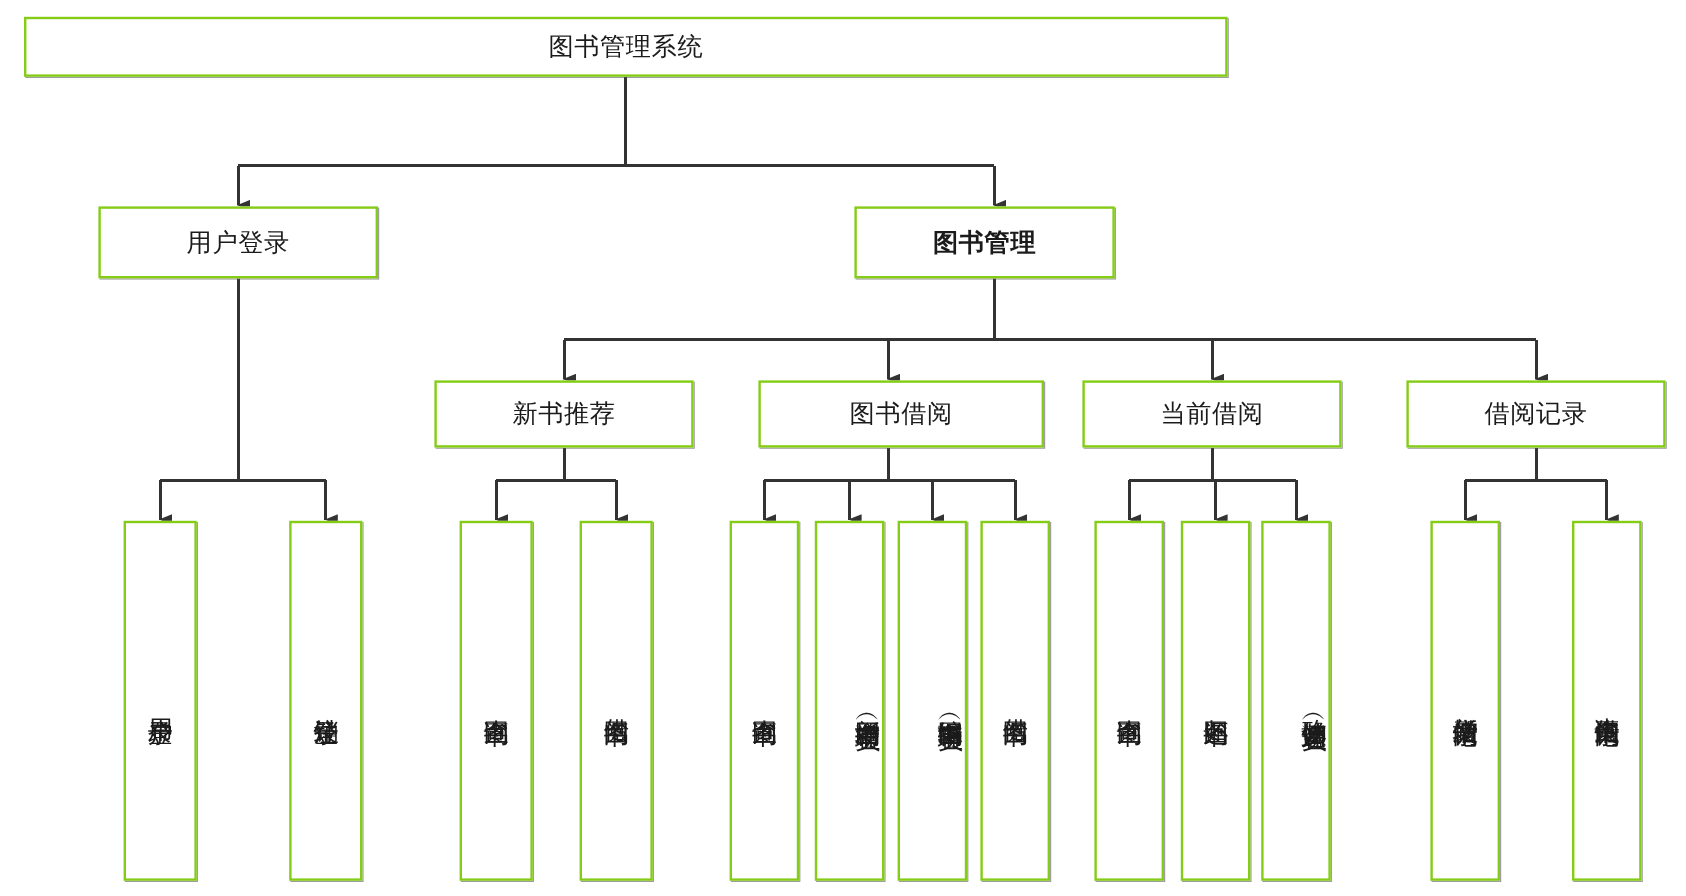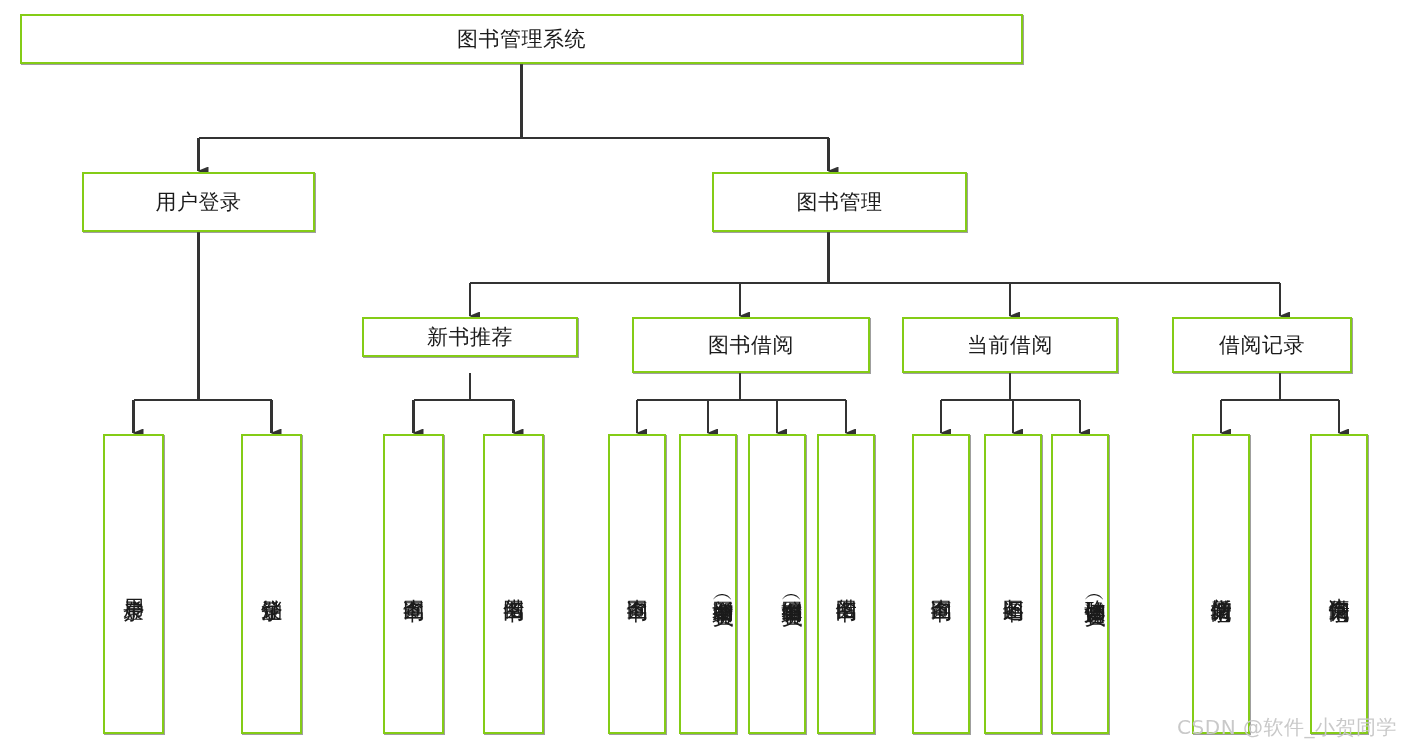--- a/index.html
+++ b/index.html
@@ -123,33 +123,33 @@
       </g>
   </svg>
 
   <div id="nodes-group">
       <div class="node-box" style="left: 20px; top: 14px; width: 1003px; height: 50px;">
         <div class="node-label-h">图书管理系统</div>
       </div>
       <div class="node-box" style="left: 82px; top: 172px; width: 233px; height: 60px;">
         <div class="node-label-h">用户登录</div>
       </div>
-      <div class="node-box" style="left: 712px; top: 172px; width: 255px; height: 60px;">
+      <div class="node-box" style="left: 712px; top: 172px; width: 217px; height: 60px; font-weight: bold;">
         <div class="node-label-h">图书管理</div>
       </div>
-      <div class="node-box" style="left: 362px; top: 317px; width: 216px; height: 40px;">
+      <div class="node-box" style="left: 362px; top: 317px; width: 216px; height: 56px;">
         <div class="node-label-h">新书推荐</div>
       </div>
       <div class="node-box" style="left: 632px; top: 317px; width: 238px; height: 56px;">
         <div class="node-label-h">图书借阅</div>
       </div>
       <div class="node-box" style="left: 902px; top: 317px; width: 216px; height: 56px;">
         <div class="node-label-h">当前借阅</div>
       </div>
-      <div class="node-box" style="left: 1172px; top: 317px; width: 180px; height: 56px; text-decoration: underline;">
+      <div class="node-box" style="left: 1172px; top: 317px; width: 216px; height: 56px; text-decoration: underline;">
         <div class="node-label-h">借阅记录</div>
       </div>
       <div class="node-box" style="left: 103px; top: 434px; width: 61px; height: 300px;">
         <div class="node-label-v">用户登录</div>
       </div>
       <div class="node-box" style="left: 241px; top: 434px; width: 61px; height: 300px;">
         <div class="node-label-v">注销登录</div>
       </div>
       <div class="node-box" style="left: 383px; top: 434px; width: 61px; height: 300px;">
         <div class="node-label-v">查询图书</div>
@@ -179,14 +179,13 @@
         <div class="node-label-v align-start">确认归还（管理员）</div>
       </div>
       <div class="node-box" style="left: 1192px; top: 434px; width: 58px; height: 300px;">
         <div class="node-label-v">新增借阅记录</div>
       </div>
       <div class="node-box" style="left: 1310px; top: 434px; width: 58px; height: 300px;">
         <div class="node-label-v">查询借阅记录</div>
       </div>
     </div>
 
-  <div class="watermark">CSDN @软件_小贺同学</div>
 </div>
 
 </body></html>

